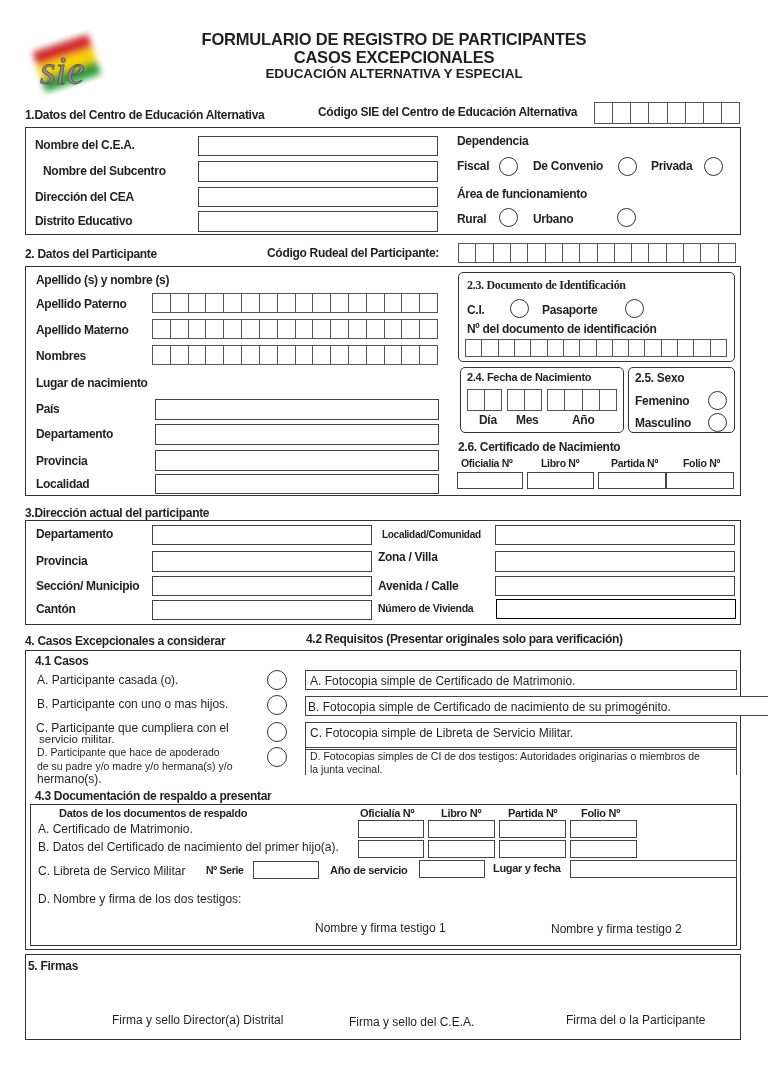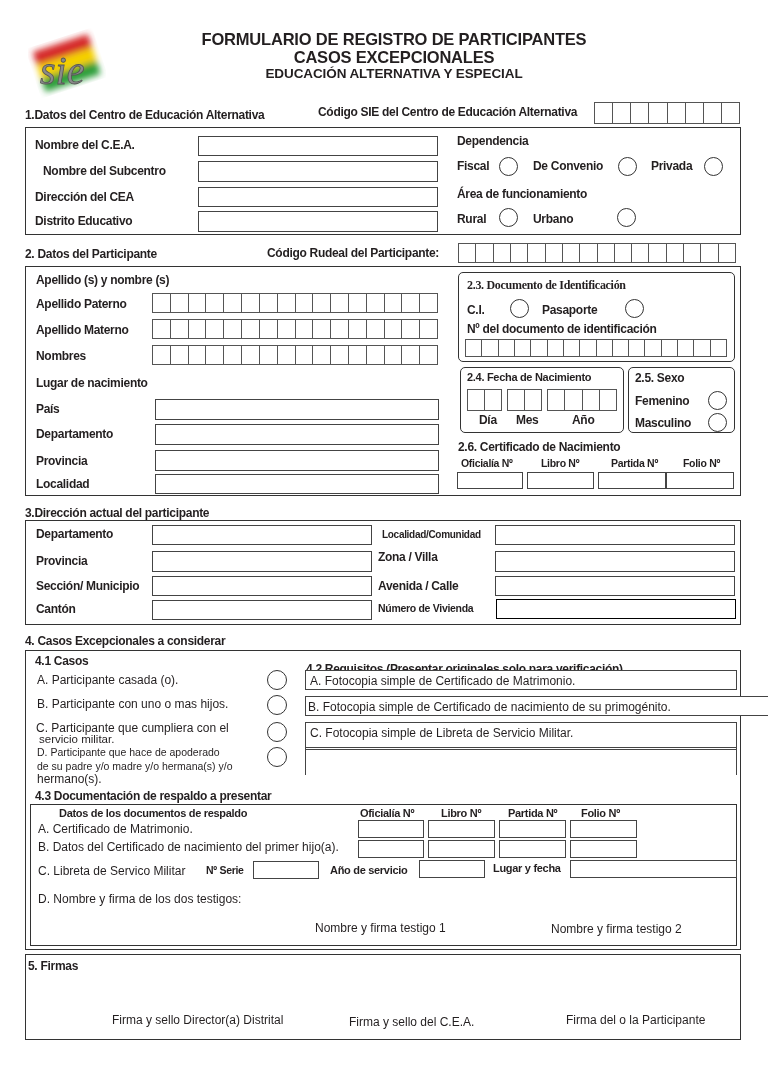--- a/index.html
+++ b/index.html
@@ -273,31 +273,33 @@
 <div class="abs reg" style="left:37px; top:697px;">B. Participante con uno o mas hijos.</div>
 <div class="abs radio" style="left:267px; top:695px; width:20px; height:20px;"></div>
 <div class="abs reg" style="left:36px; top:721px;">C. Participante que cumpliera con el</div>
 <div class="abs reg" style="left:39px; top:733px; font-size:11.5px;">servicio militar.</div>
 <div class="abs radio" style="left:267px; top:722px; width:20px; height:20px;"></div>
 <div class="abs reg" style="left:37px; top:746px; font-size:10.5px;">D. Participante que hace de apoderado</div>
 <div class="abs reg" style="left:37px; top:760px; font-size:10.5px;">de su padre y/o madre y/o hermana(s) y/o</div>
 <div class="abs reg" style="left:37px; top:772px;">hermano(s).</div>
 <div class="abs radio" style="left:267px; top:747px; width:20px; height:20px;"></div>
 
-<div class="abs lbl" style="left:306px; top:662px;">4.2 Requisitos (Presentar originales solo para verificación)</div>
+<div class="abs lbl" style="left:306px; top:632px;">4.2 Requisitos (Presentar originales solo para verificación)</div>
 <div class="abs box reg" style="left:305px; top:670px; width:432px; height:20px; padding:3px 4px;">
   <span>A. Fotocopia simple de Certificado de Matrimonio.</span>
 </div>
 <div class="abs box reg" style="left:305px; top:696px; width:484px; height:20px; padding:3px 2px;">
   <span>B. Fotocopia simple de Certificado de nacimiento de su primogénito.</span>
 </div>
 <div class="abs box reg" style="left:305px; top:722px; width:432px; height:28px; padding:3px 4px;">
   <span>C. Fotocopia simple de Libreta de Servicio Militar.</span>
 </div>
 <div class="abs" style="left:305px; top:747px; width:432px; height:28px; border:1px solid #444; border-bottom:none; padding:2px 4px; font-size:10.5px; line-height:12.5px; overflow:hidden;">
+  <div>D. Fotocopias simples de CI de dos testigos: Autoridades originarias o miembros de</div>
+  <div>la junta vecinal.</div>
 </div>
 
 <div class="abs lbl" style="left:35px; top:789px;">4.3 Documentación de respaldo a presentar</div>
 <div class="abs" style="left:30px; top:804px; width:707px; height:142px; border:1.2px solid #333;"></div>
 <div class="abs lbl" style="left:59px; top:807px; font-size:11px;">Datos de los documentos de respaldo</div>
 <div class="abs lbl" style="left:360px; top:807px; font-size:11px;">Oficialía Nº</div>
 <div class="abs lbl" style="left:441px; top:807px; font-size:11px;">Libro Nº</div>
 <div class="abs lbl" style="left:508px; top:807px; font-size:11px;">Partida Nº</div>
 <div class="abs lbl" style="left:581px; top:807px; font-size:11px;">Folio Nº</div>
 

